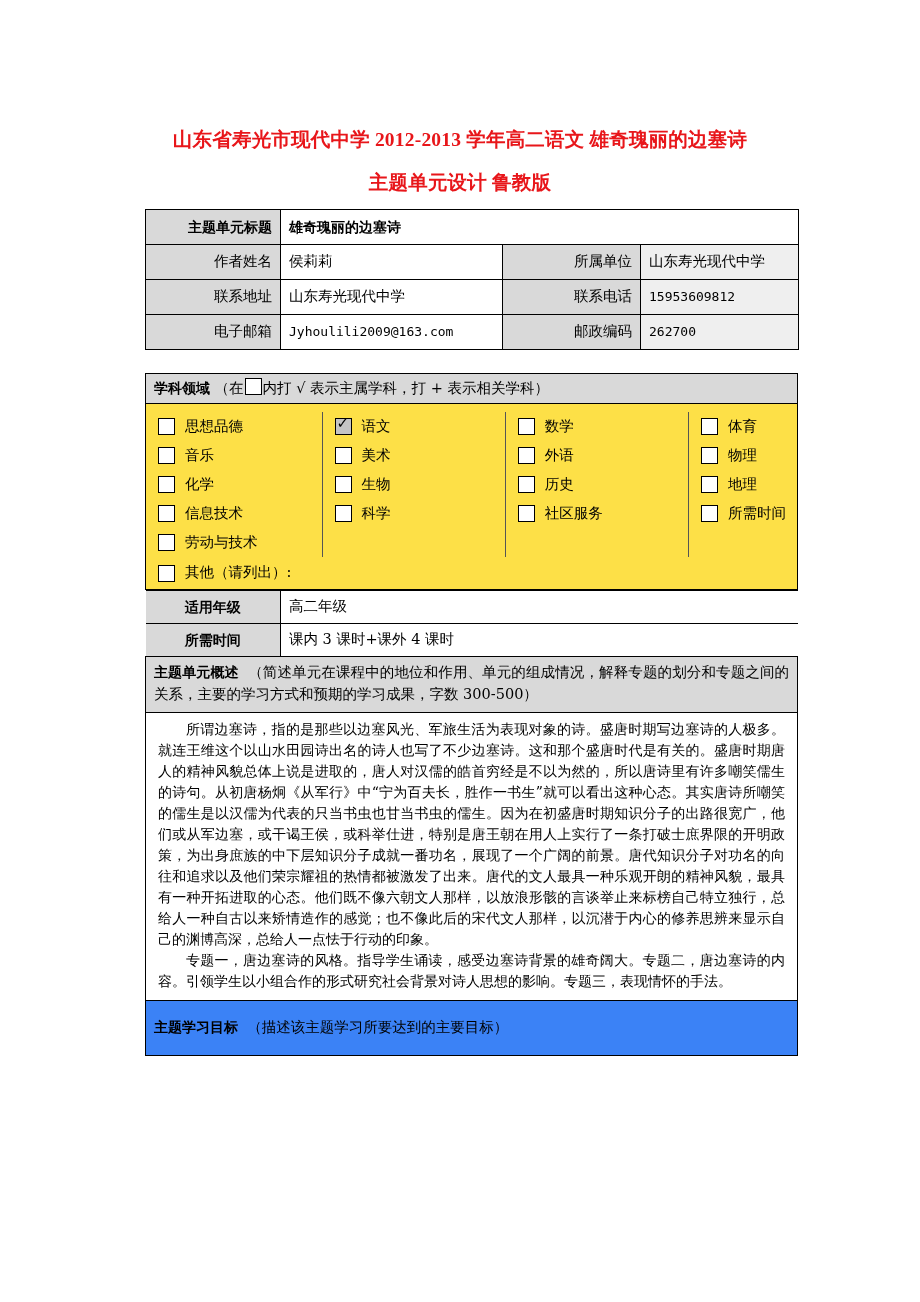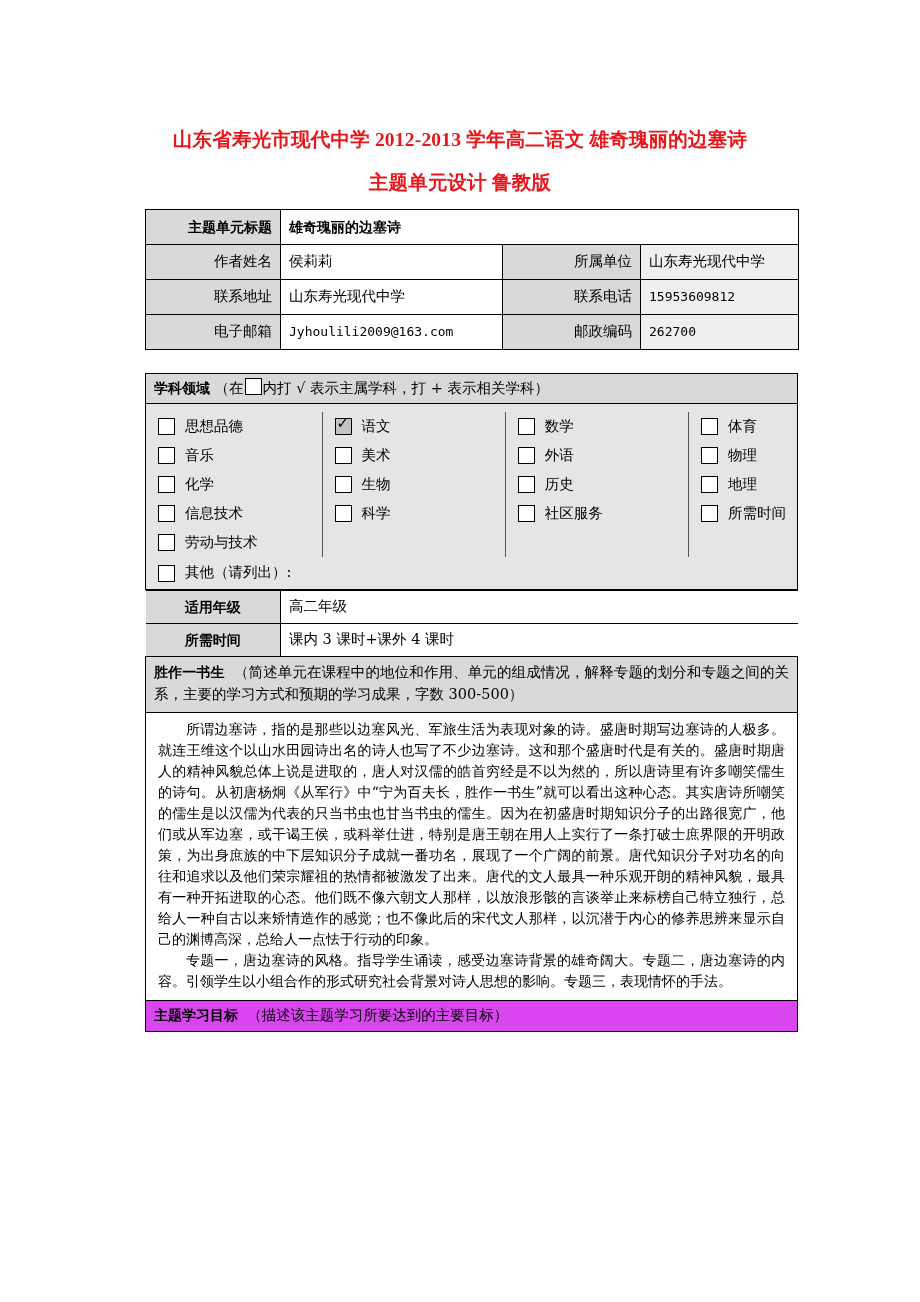--- a/index.html
+++ b/index.html
@@ -103,21 +103,21 @@
   }
   .sa-head .mini-box {
     display: inline-block;
     width: 15px; height: 15px;
     border: 1.5px solid #000;
     background: #fff;
     vertical-align: -2px;
     margin: 0 1px;
   }
 
-  .grid-cell { background:#e5e5e5; }
+  .grid-cell { background:#fde047; }
   .cb-grid {
     display: flex;
     width: 100%;
     padding: 8px 0 0 0;
   }
   .cb-col {
     padding: 0 0 0 12px;
     box-sizing: border-box;
   }
   .cb-col.c0 { width: 174px; }
@@ -195,23 +195,23 @@
     font-size: 14px;
     line-height: 1.85;
     text-align: justify;
     text-justify: inter-ideograph;
   }
   .overview-body p {
     margin: 0;
     text-indent: 2em;
   }
   .goals-head {
-    background: #d946ef;
+    background: #3b82f6;
     height: 30px;
-    padding: 0 8px !important;
+    padding: 12px 8px !important;
     font-size: 14.5px;
     white-space: nowrap;
   }
   .goals-head .ttl {
     font-family:"DejaVu Sans","Liberation Sans",sans-serif;
     font-weight:bold;
     font-size:14px;
   }
 </style>
 </head>
@@ -379,21 +379,21 @@
                 <td class="lbl b" style="border-left:0;border-bottom:0">所需时间</td>
                 <td style="border-right:0;border-bottom:0">课内 3 课时+课外 4 课时</td>
               </tr>
             </tbody>
           </table>
         </td>
       </tr>
 
       <tr>
         <td class="overview-head">
-          <span class="ttl">胜作一书生</span>&nbsp;&nbsp;<span>（简述单元在课程中的地位和作用、单元的组成情况，解释专题的划分和专题之间的关系，主要的学习方式和预期的学习成果，字数 300-500）</span>
+          <span class="ttl">主题单元概述</span>&nbsp;&nbsp;<span>（简述单元在课程中的地位和作用、单元的组成情况，解释专题的划分和专题之间的关系，主要的学习方式和预期的学习成果，字数 300-500）</span>
         </td>
       </tr>
 
       <tr>
         <td class="overview-body">
           <p>所谓边塞诗，指的是那些以边塞风光、军旅生活为表现对象的诗。盛唐时期写边塞诗的人极多。就连王维这个以山水田园诗出名的诗人也写了不少边塞诗。这和那个盛唐时代是有关的。盛唐时期唐人的精神风貌总体上说是进取的，唐人对汉儒的皓首穷经是不以为然的，所以唐诗里有许多嘲笑儒生的诗句。从初唐杨炯《从军行》中“宁为百夫长，胜作一书生”就可以看出这种心态。其实唐诗所嘲笑的儒生是以汉儒为代表的只当书虫也甘当书虫的儒生。因为在初盛唐时期知识分子的出路很宽广，他们或从军边塞，或干谒王侯，或科举仕进，特别是唐王朝在用人上实行了一条打破士庶界限的开明政策，为出身庶族的中下层知识分子成就一番功名，展现了一个广阔的前景。唐代知识分子对功名的向往和追求以及他们荣宗耀祖的热情都被激发了出来。唐代的文人最具一种乐观开朗的精神风貌，最具有一种开拓进取的心态。他们既不像六朝文人那样，以放浪形骸的言谈举止来标榜自己特立独行，总给人一种自古以来矫情造作的感觉；也不像此后的宋代文人那样，以沉潜于内心的修养思辨来显示自己的渊博高深，总给人一点怯于行动的印象。</p>
           <p>专题一，唐边塞诗的风格。指导学生诵读，感受边塞诗背景的雄奇阔大。专题二，唐边塞诗的内容。引领学生以小组合作的形式研究社会背景对诗人思想的影响。专题三，表现情怀的手法。</p>
         </td>
       </tr>
 

